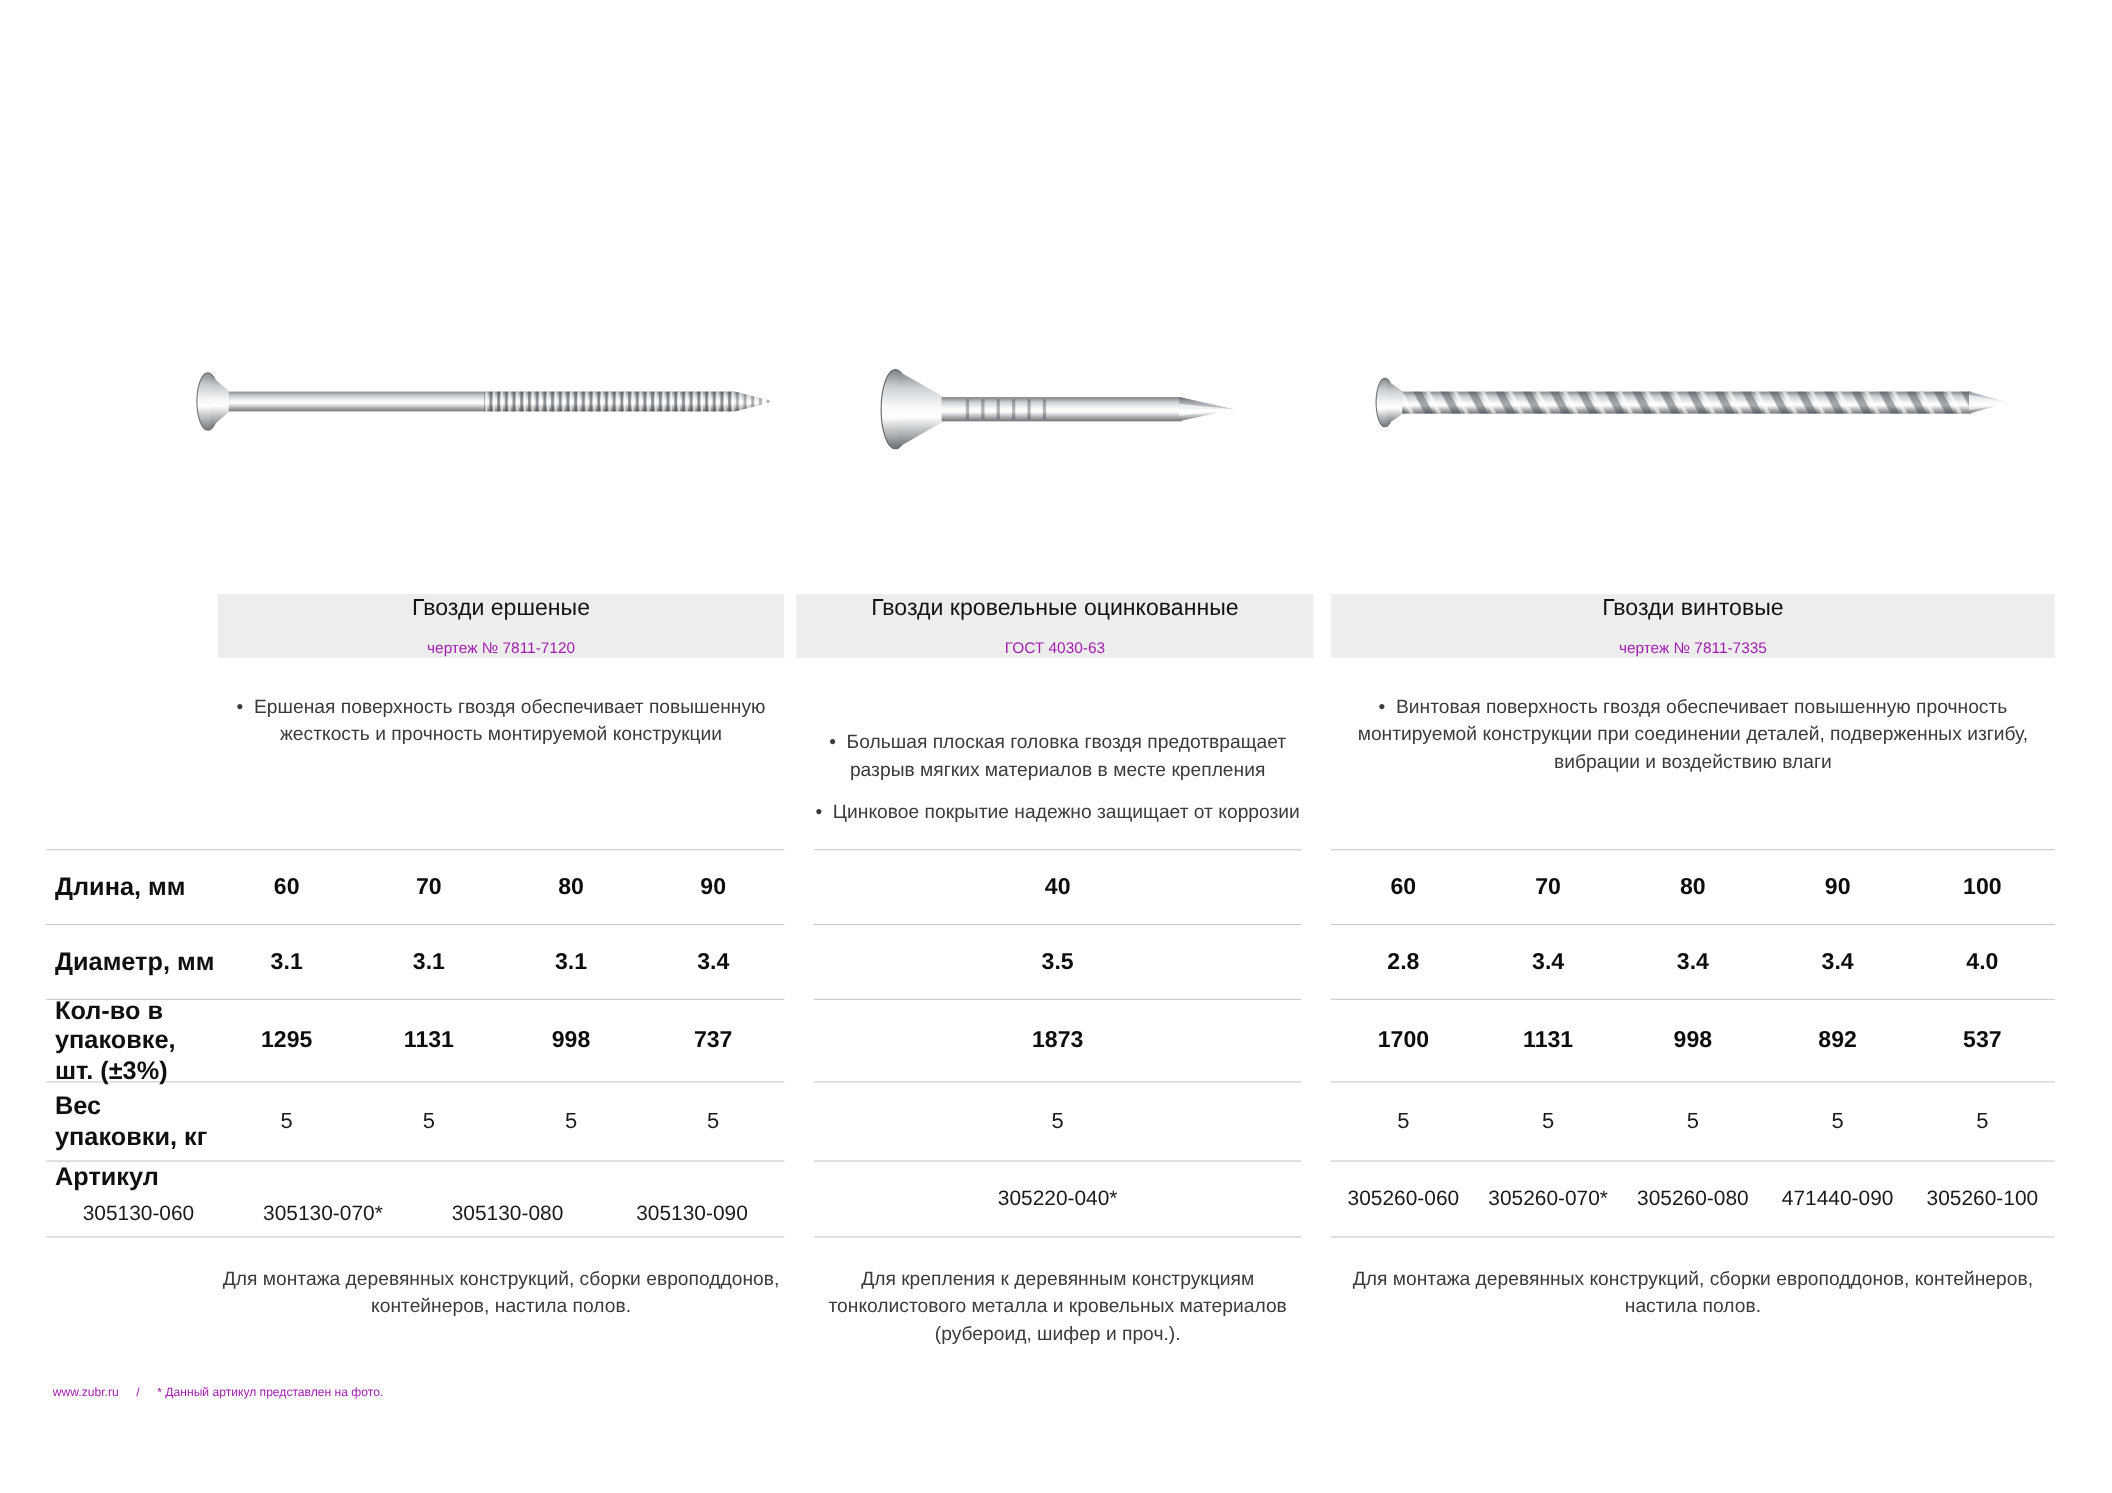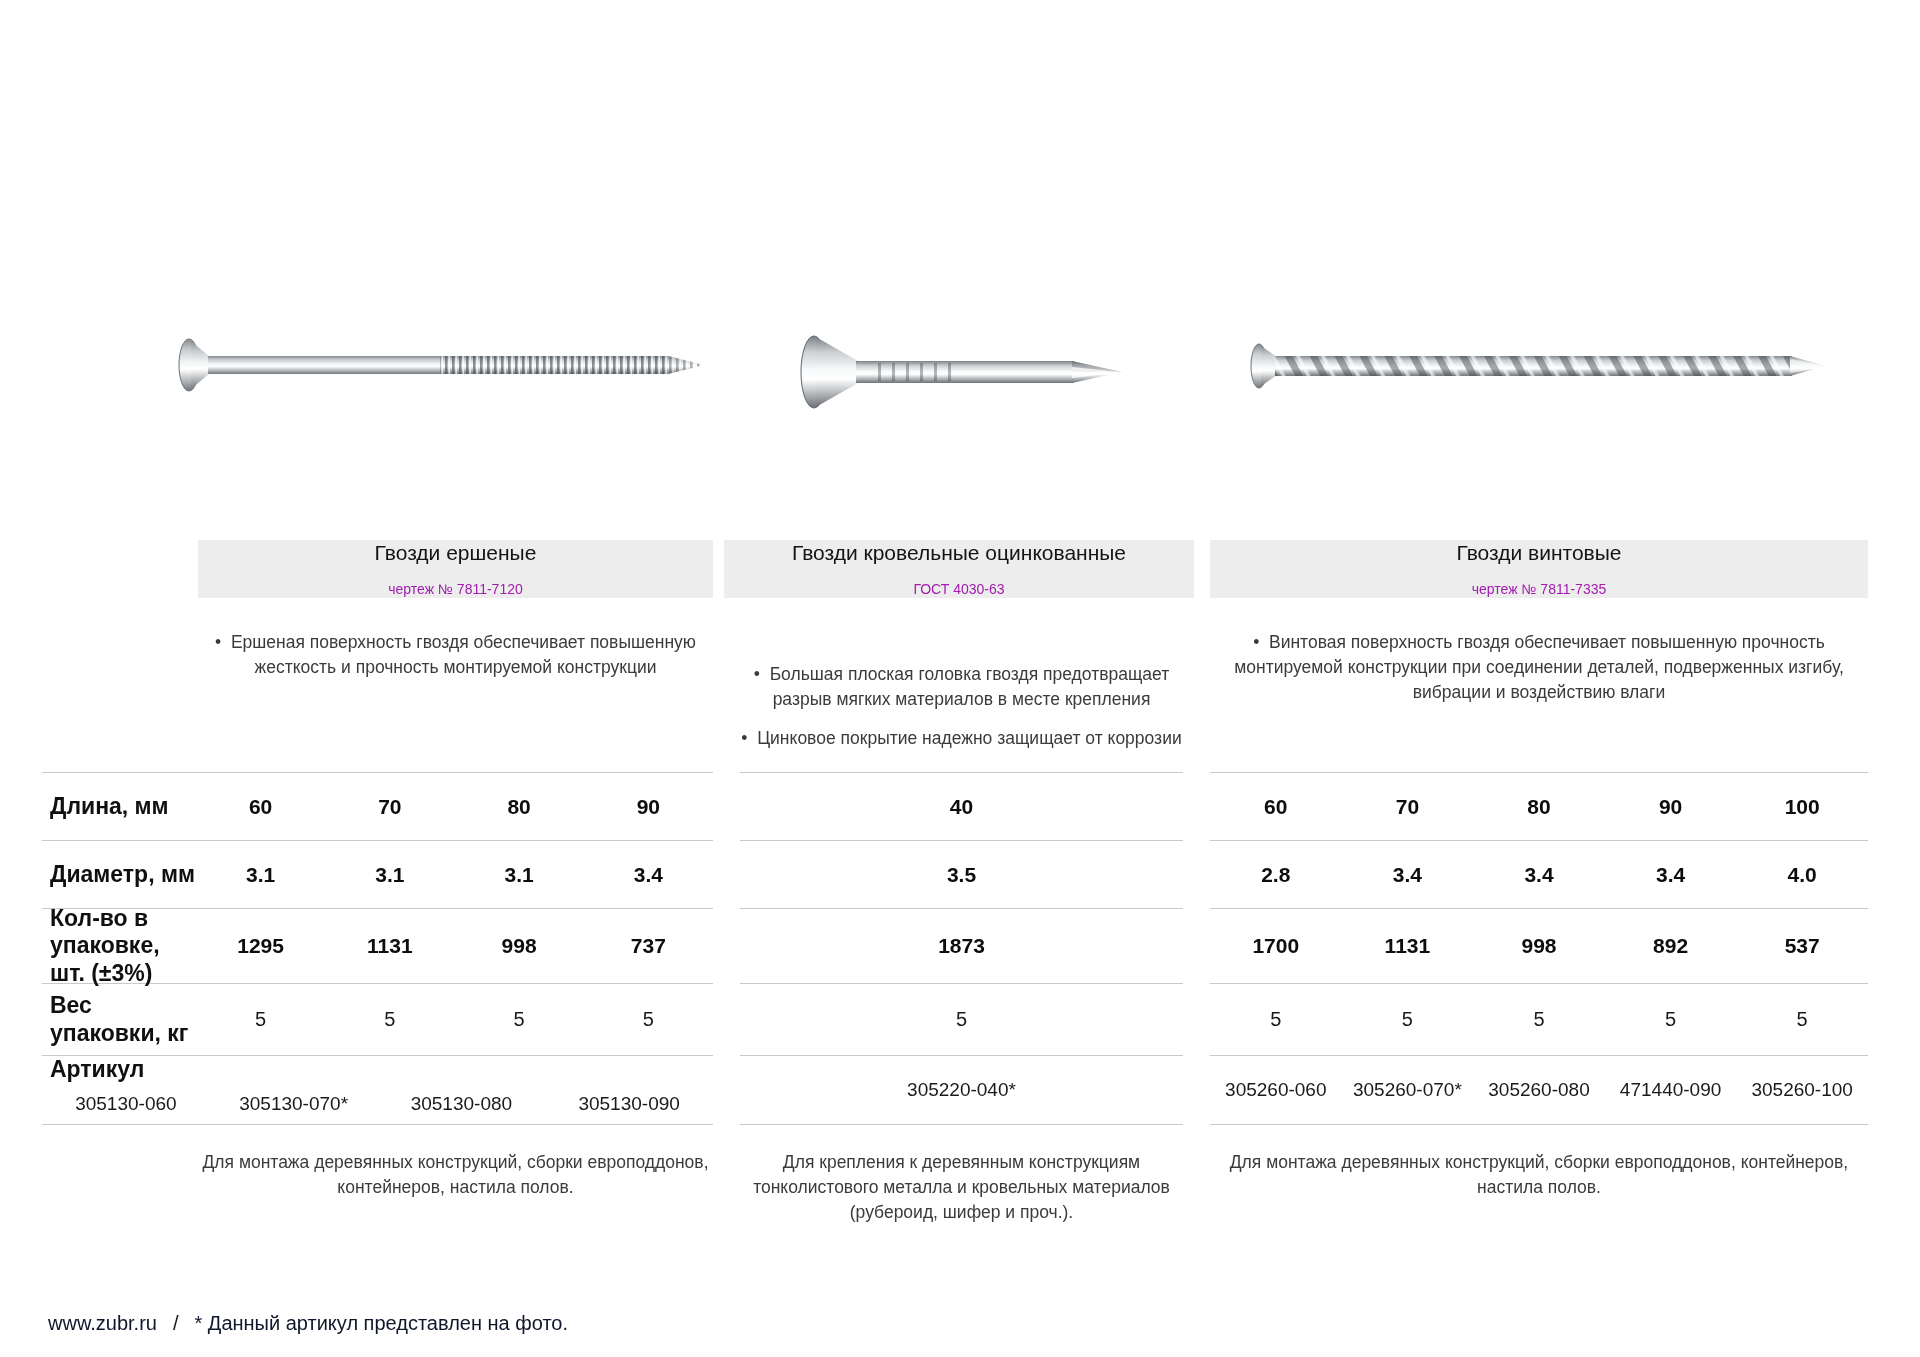--- a/index.html
+++ b/index.html
@@ -50,21 +50,21 @@
   .v-bold{font-weight:bold;font-size:21px;color:#0d0d0d;}
   .v-norm{font-size:20px;color:#1a1a1a;}
   .v-sku{font-size:19px;color:#1a1a1a;}
   
   .usage{position:absolute;top:1150px;text-align:center;font-size:17.5px;
          color:#3b3b3b;line-height:25px;}
   #use1{left:198px;width:515px;}
   #use2{left:740px;width:443px;}
   #use3{left:1210px;width:658px;}
   
-  .footer{position:absolute;left:48px;top:1312px;font-size:20px;color:#0f172a;line-height:22px;}
+  .footer{position:absolute;left:48px;top:1255px;font-size:11px;color:#a21caf;line-height:22px;}
   .footer .sep{margin:0 16px;}
 </style>
 </head>
 <body>
 
 <div class="page">
 
 
   <svg class="nail" style="left:178px;top:337px;" width="526" height="56" viewBox="0 0 526 56">
     <defs>

